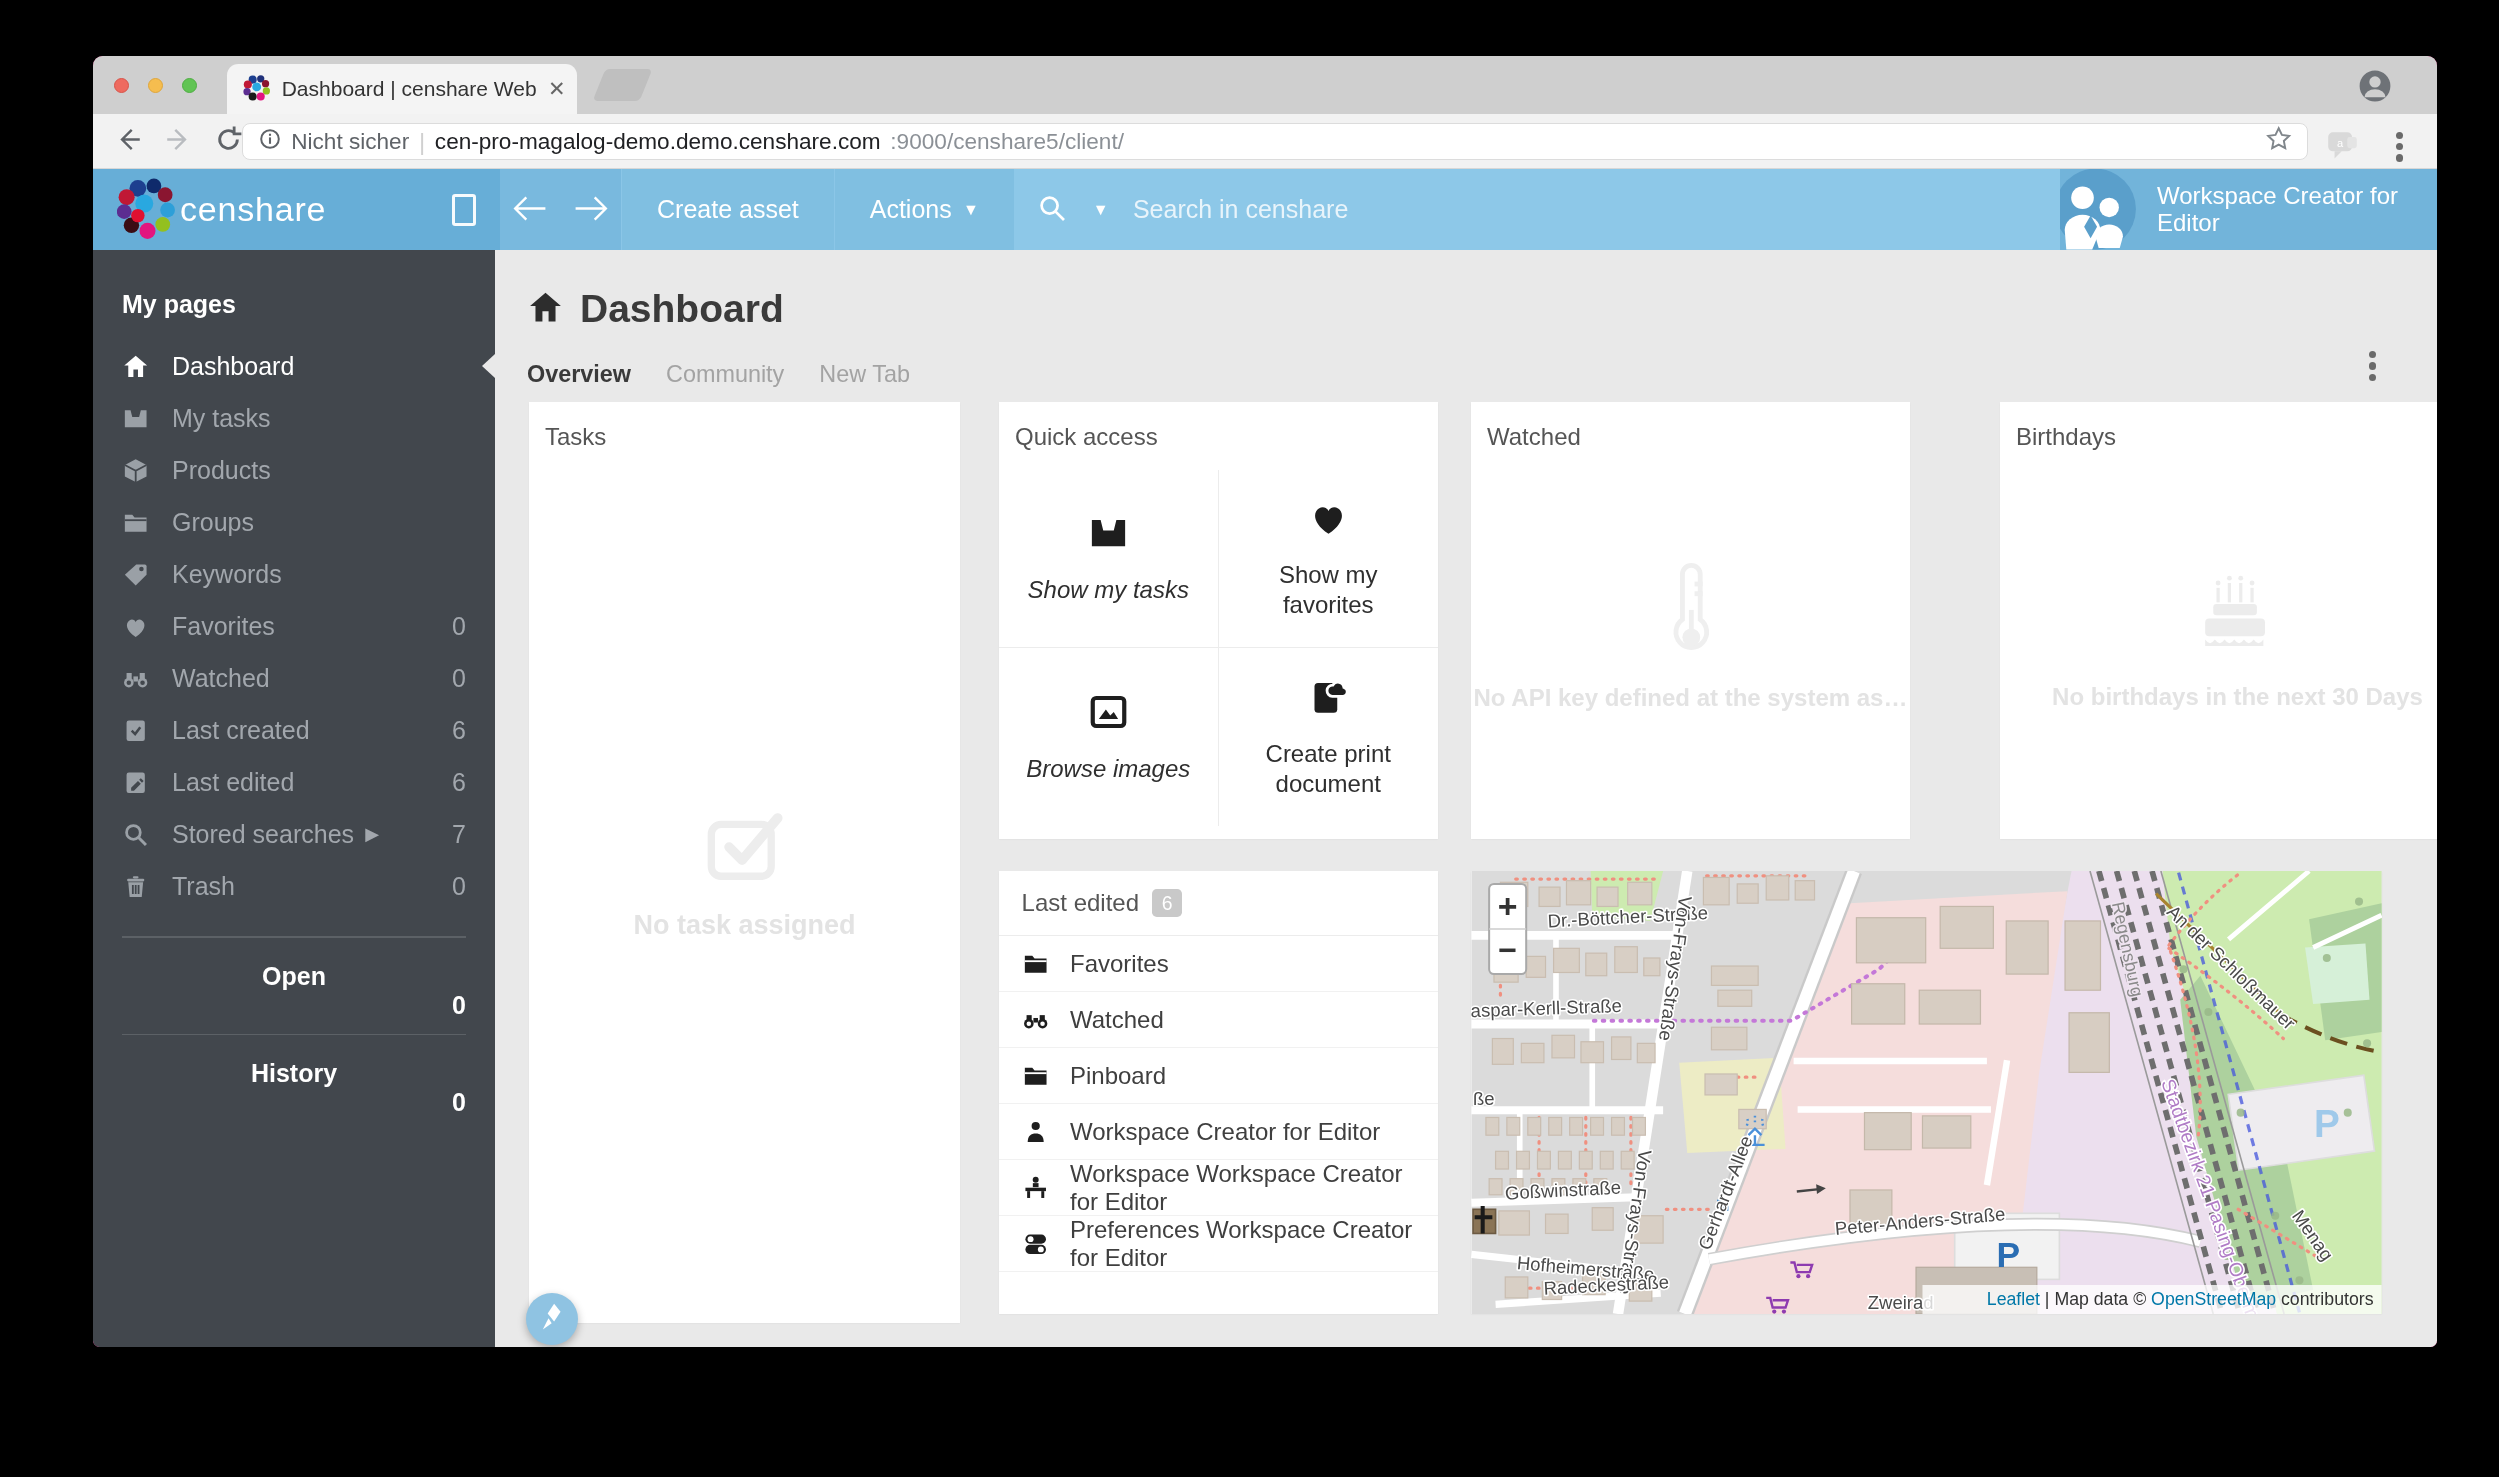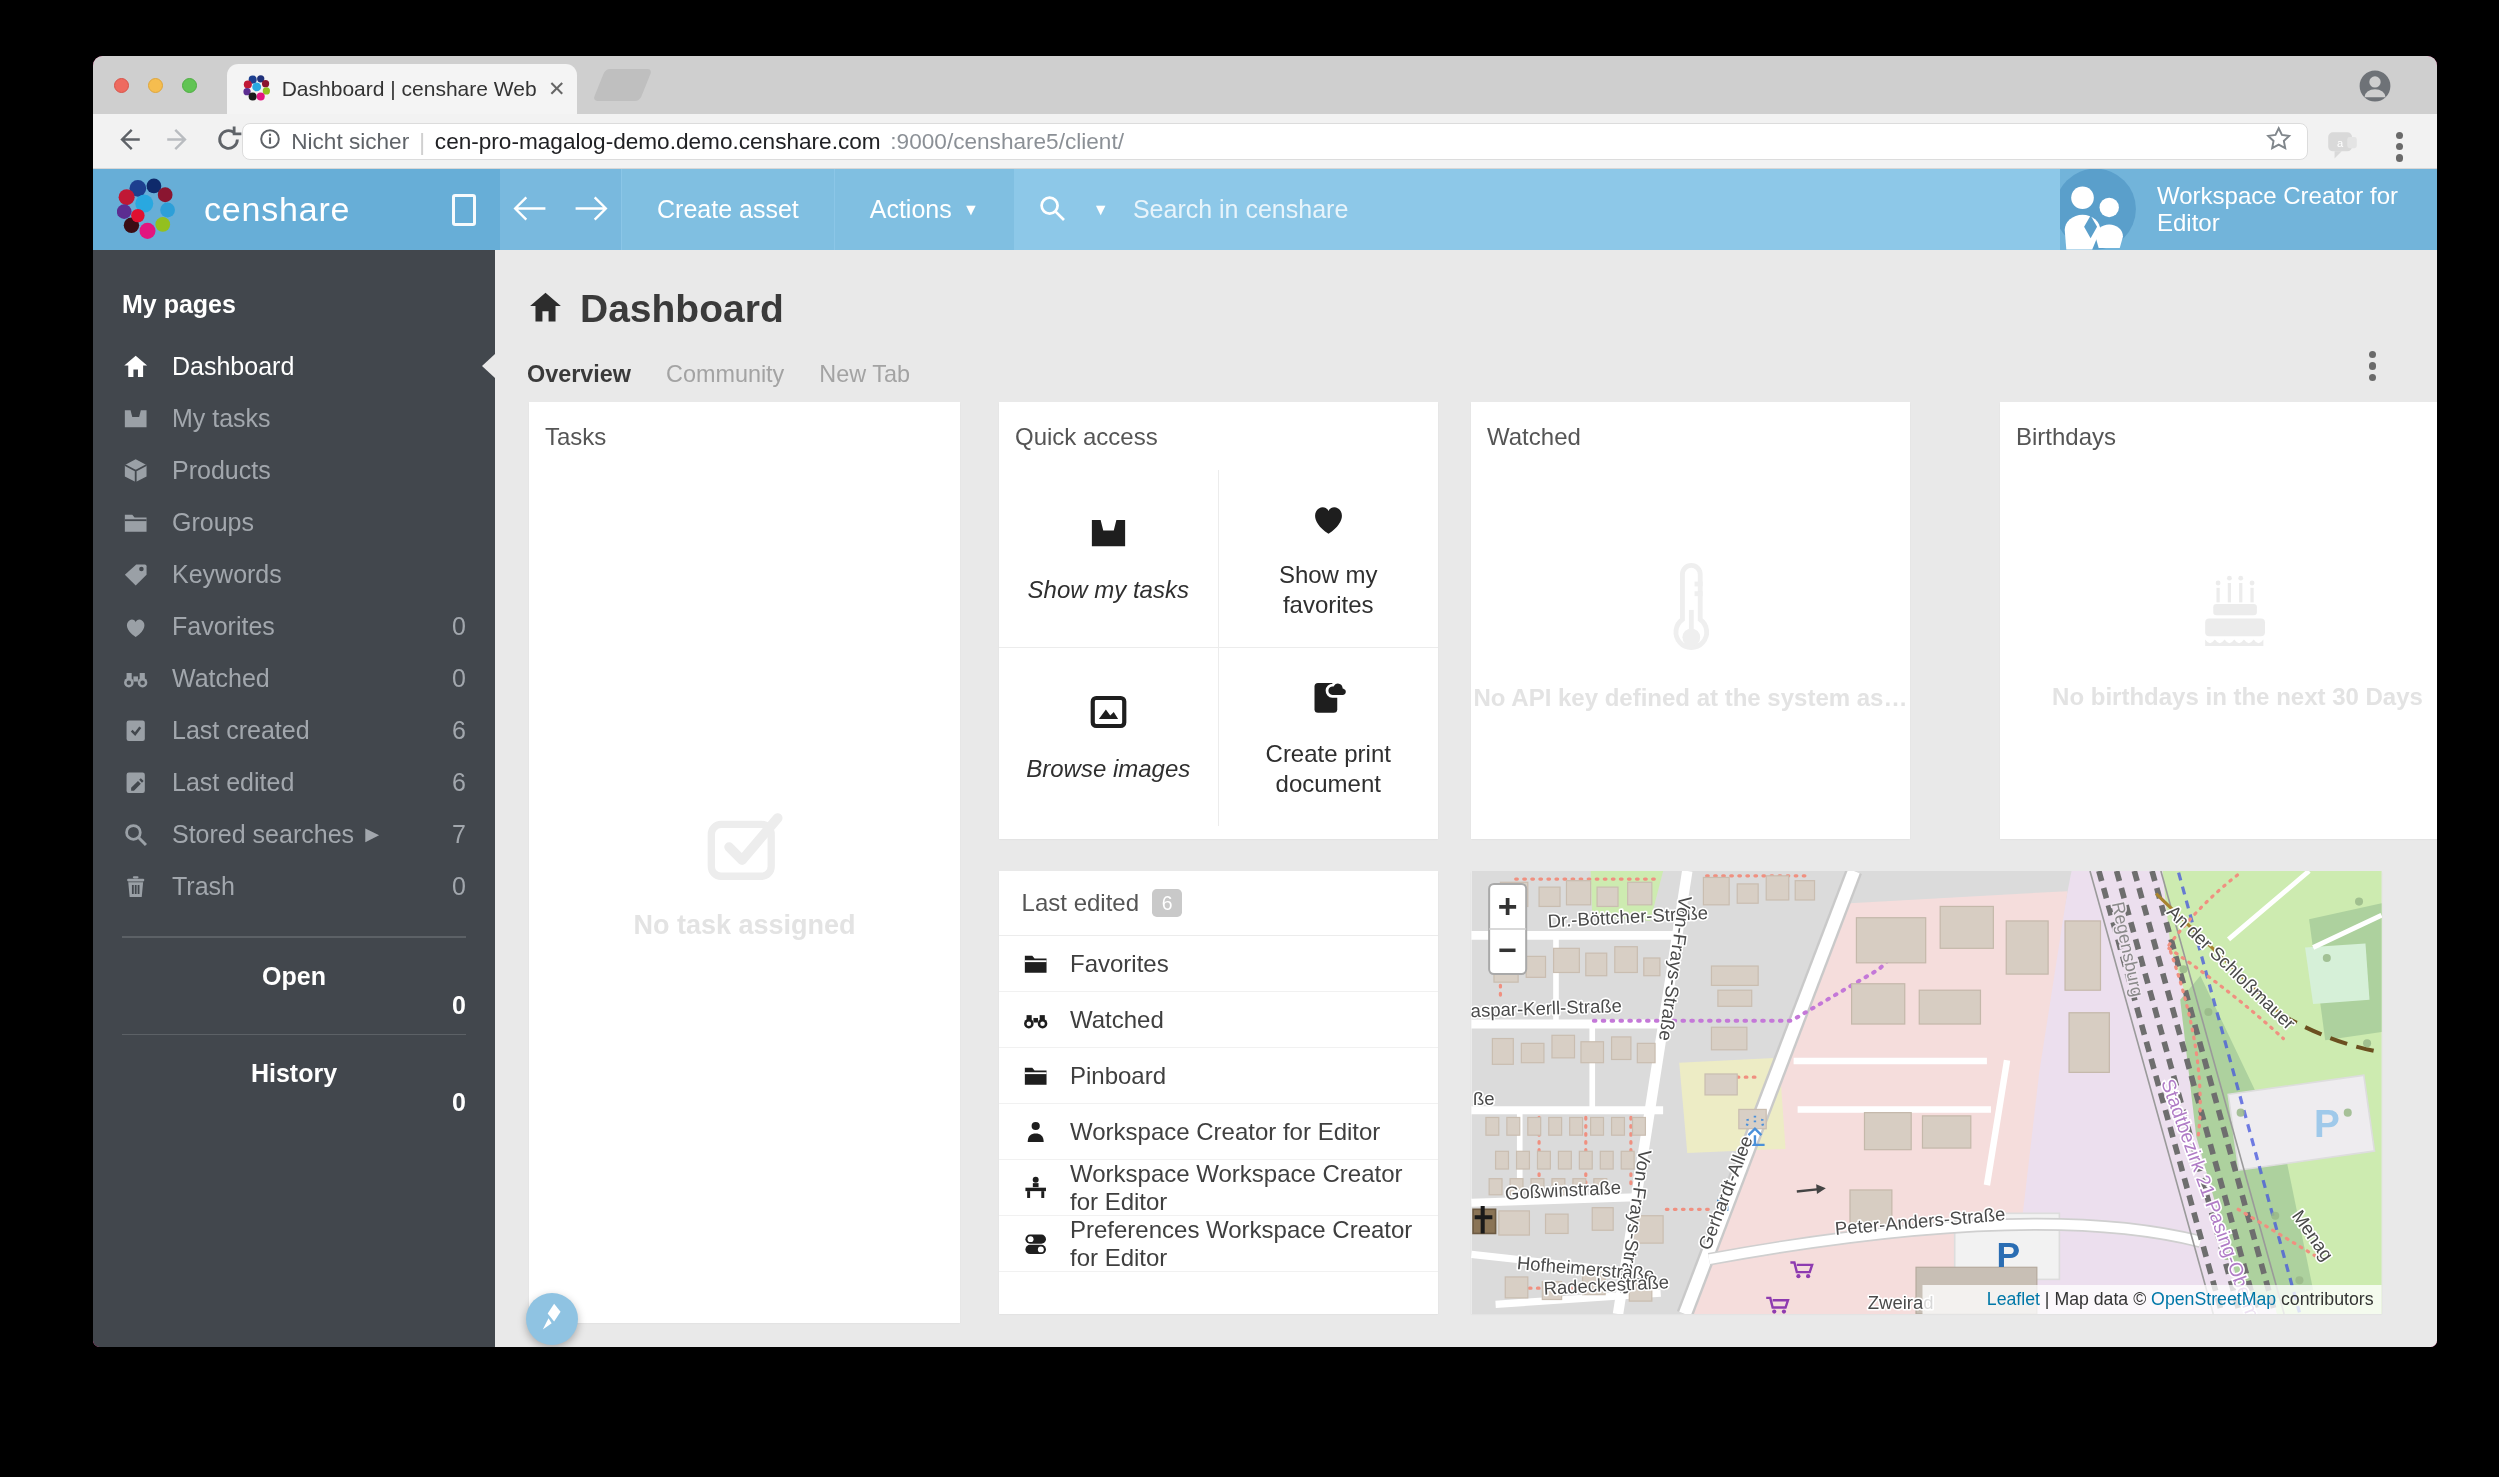--- a/index.html
+++ b/index.html
@@ -35,21 +35,21 @@
   .url-path { color:#8b9096; }
   .url-spacer { flex:1; }
   .ext-ic { position:absolute; right:77px; top:14.5px; }
   .kebab-browser { position:absolute; right:35px; top:13.7px; width:6.5px; }
   .kebab-browser i, .kebab-content i { display:block; width:7.3px; height:7.3px; border-radius:50%;
     background:#6a6a6a; margin:4px 0; }
 
   
   .appheader { display:flex; height:81px; }
   .hdr-logo { width:407px; background:#67aed7; display:flex; align-items:center; padding:0 24px; }
-  .logo-text { color:#fff; font-size:34px; font-weight:300; letter-spacing:0.8px; margin-left:26px; }
+  .logo-text { color:#fff; font-size:34px; font-weight:300; letter-spacing:0.8px; margin-left:2px; }
   .hdr-collapse { margin-left:auto; width:24px; height:32px; border:3.2px solid #fff;
     border-radius:3.2px; opacity:.95; }
   .hdr-arrows { width:121px; background:#79b9de; display:flex; align-items:center;
     justify-content:center; gap:27.4px; }
   .hdr-btn { background:#80bfe1; color:#fff; font-size:25px; display:flex; align-items:center;
     padding:0 35px; border-left:1.6px solid #8bc6e7; }
   .hdr-caret { font-size:16px; margin-left:11.3px; }
   .hdr-search { flex:1; background:#8dc8e8; display:flex; align-items:center; padding:0 22.6px; gap:13px; }
   .search-ph { color:rgba(255,255,255,.8); font-size:25px; margin-left:11.3px; }
   .hdr-user { width:377px; background:#72b4da; display:flex; align-items:center; gap:19.4px;

